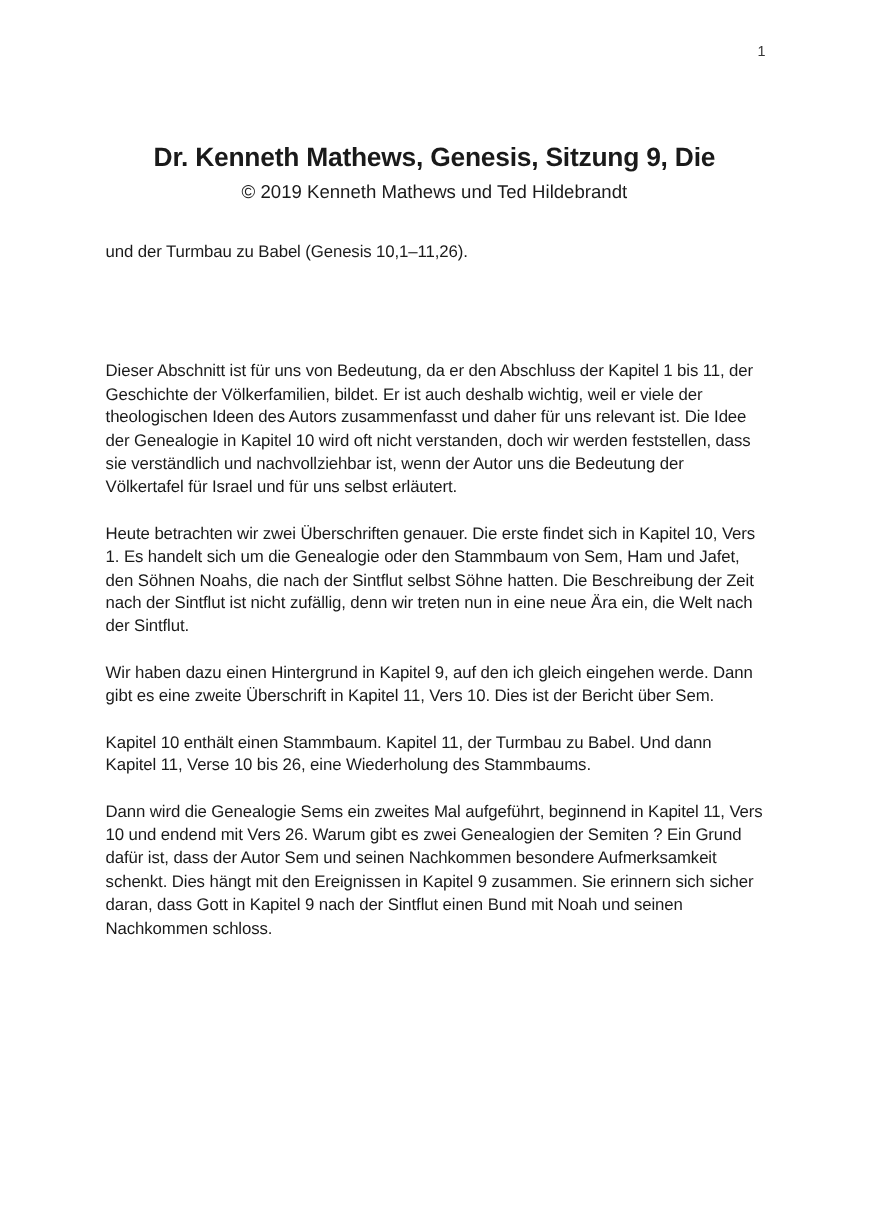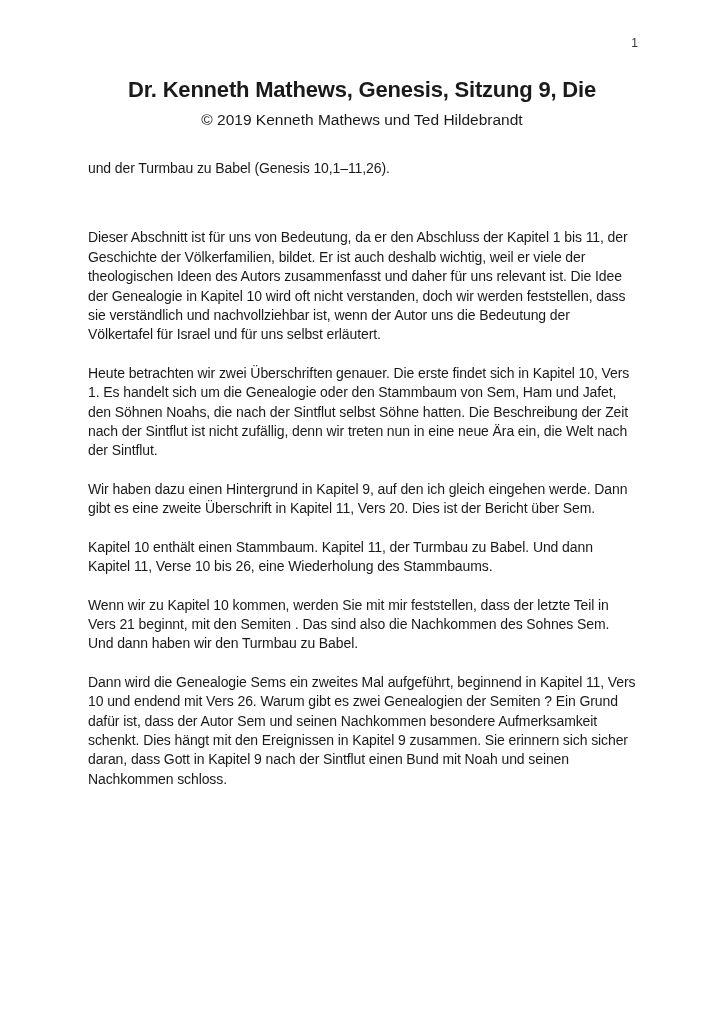--- a/index.html
+++ b/index.html
@@ -18,21 +18,21 @@
     box-sizing: border-box;
   }
   .page-number {
     position: absolute;
     top: 36px;
     right: 86px;
     font-size: 12px;
     color: #333333;
   }
   .doc-header {
-    padding-top: 75px;
+    padding-top: 116px;
     text-align: center;
   }
   .doc-title {
     margin: 0 30px;
     font-size: 22px;
     font-weight: bold;
     line-height: 29px;
     letter-spacing: -0.2px;
   }
   .doc-copyright {
@@ -45,40 +45,39 @@
     padding: 0 88px;
     font-size: 14px;
     line-height: 19.4px;
     letter-spacing: -0.1px;
     text-align: left;
   }
   .doc-body p {
     margin: 0 0 19px 0;
   }
   .doc-body p.intro-line {
-    margin-bottom: 50px;
+    margin-bottom: 80px;
   }
 </style>
 </head>
 <body>
 
 <div class="page">
 
   <div class="page-number">1</div>
 
   <div class="doc-header">
     <h1 class="doc-title">
       <span>Dr. Kenneth Mathews, Genesis, Sitzung 9, Die</span><br>
     </h1>
     <div class="doc-copyright">© 2019 Kenneth Mathews und Ted Hildebrandt</div>
   </div>
 
   <div class="doc-body">
     <p class="intro-line">und der Turmbau zu Babel (Genesis 10,1–11,26).</p>
     <p>Dieser Abschnitt ist für uns von Bedeutung, da er den Abschluss der Kapitel 1 bis 11, der Geschichte der Völkerfamilien, bildet. Er ist auch deshalb wichtig, weil er viele der theologischen Ideen des Autors zusammenfasst und daher für uns relevant ist. Die Idee der Genealogie in Kapitel 10 wird oft nicht verstanden, doch wir werden feststellen, dass sie verständlich und nachvollziehbar ist, wenn der Autor uns die Bedeutung der Völkertafel für Israel und für uns selbst erläutert.</p>
     <p>Heute betrachten wir zwei Überschriften genauer. Die erste findet sich in Kapitel 10, Vers 1. Es handelt sich um die Genealogie oder den Stammbaum von Sem, Ham und Jafet, den Söhnen Noahs, die nach der Sintflut selbst Söhne hatten. Die Beschreibung der Zeit nach der Sintflut ist nicht zufällig, denn wir treten nun in eine neue Ära ein, die Welt nach der Sintflut.</p>
-    <p>Wir haben dazu einen Hintergrund in Kapitel 9, auf den ich gleich eingehen werde. Dann gibt es eine zweite Überschrift in Kapitel 11, Vers 20. Dies ist der Bericht über Sem.</p>
+    <p>Wir haben dazu einen Hintergrund in Kapitel 9, auf den ich gleich eingehen werde. Dann gibt es eine zweite Überschrift in Kapitel 11, Vers 10. Dies ist der Bericht über Sem.</p>
     <p>Kapitel 10 enthält einen Stammbaum. Kapitel 11, der Turmbau zu Babel. Und dann Kapitel 11, Verse 10 bis 26, eine Wiederholung des Stammbaums.</p>
-    <p>Wenn wir zu Kapitel 10 kommen, werden Sie mit mir feststellen, dass der letzte Teil in Vers 21 beginnt, mit den Semiten . Das sind also die Nachkommen des Sohnes Sem. Und dann haben wir den Turmbau zu Babel.</p>
     <p>Dann wird die Genealogie Sems ein zweites Mal aufgeführt, beginnend in Kapitel 11, Vers 10 und endend mit Vers 26. Warum gibt es zwei Genealogien der Semiten ? Ein Grund dafür ist, dass der Autor Sem und seinen Nachkommen besondere Aufmerksamkeit schenkt. Dies hängt mit den Ereignissen in Kapitel 9 zusammen. Sie erinnern sich sicher daran, dass Gott in Kapitel 9 nach der Sintflut einen Bund mit Noah und seinen Nachkommen schloss.</p>
   </div>
 
 </div>
 
 </body></html>

